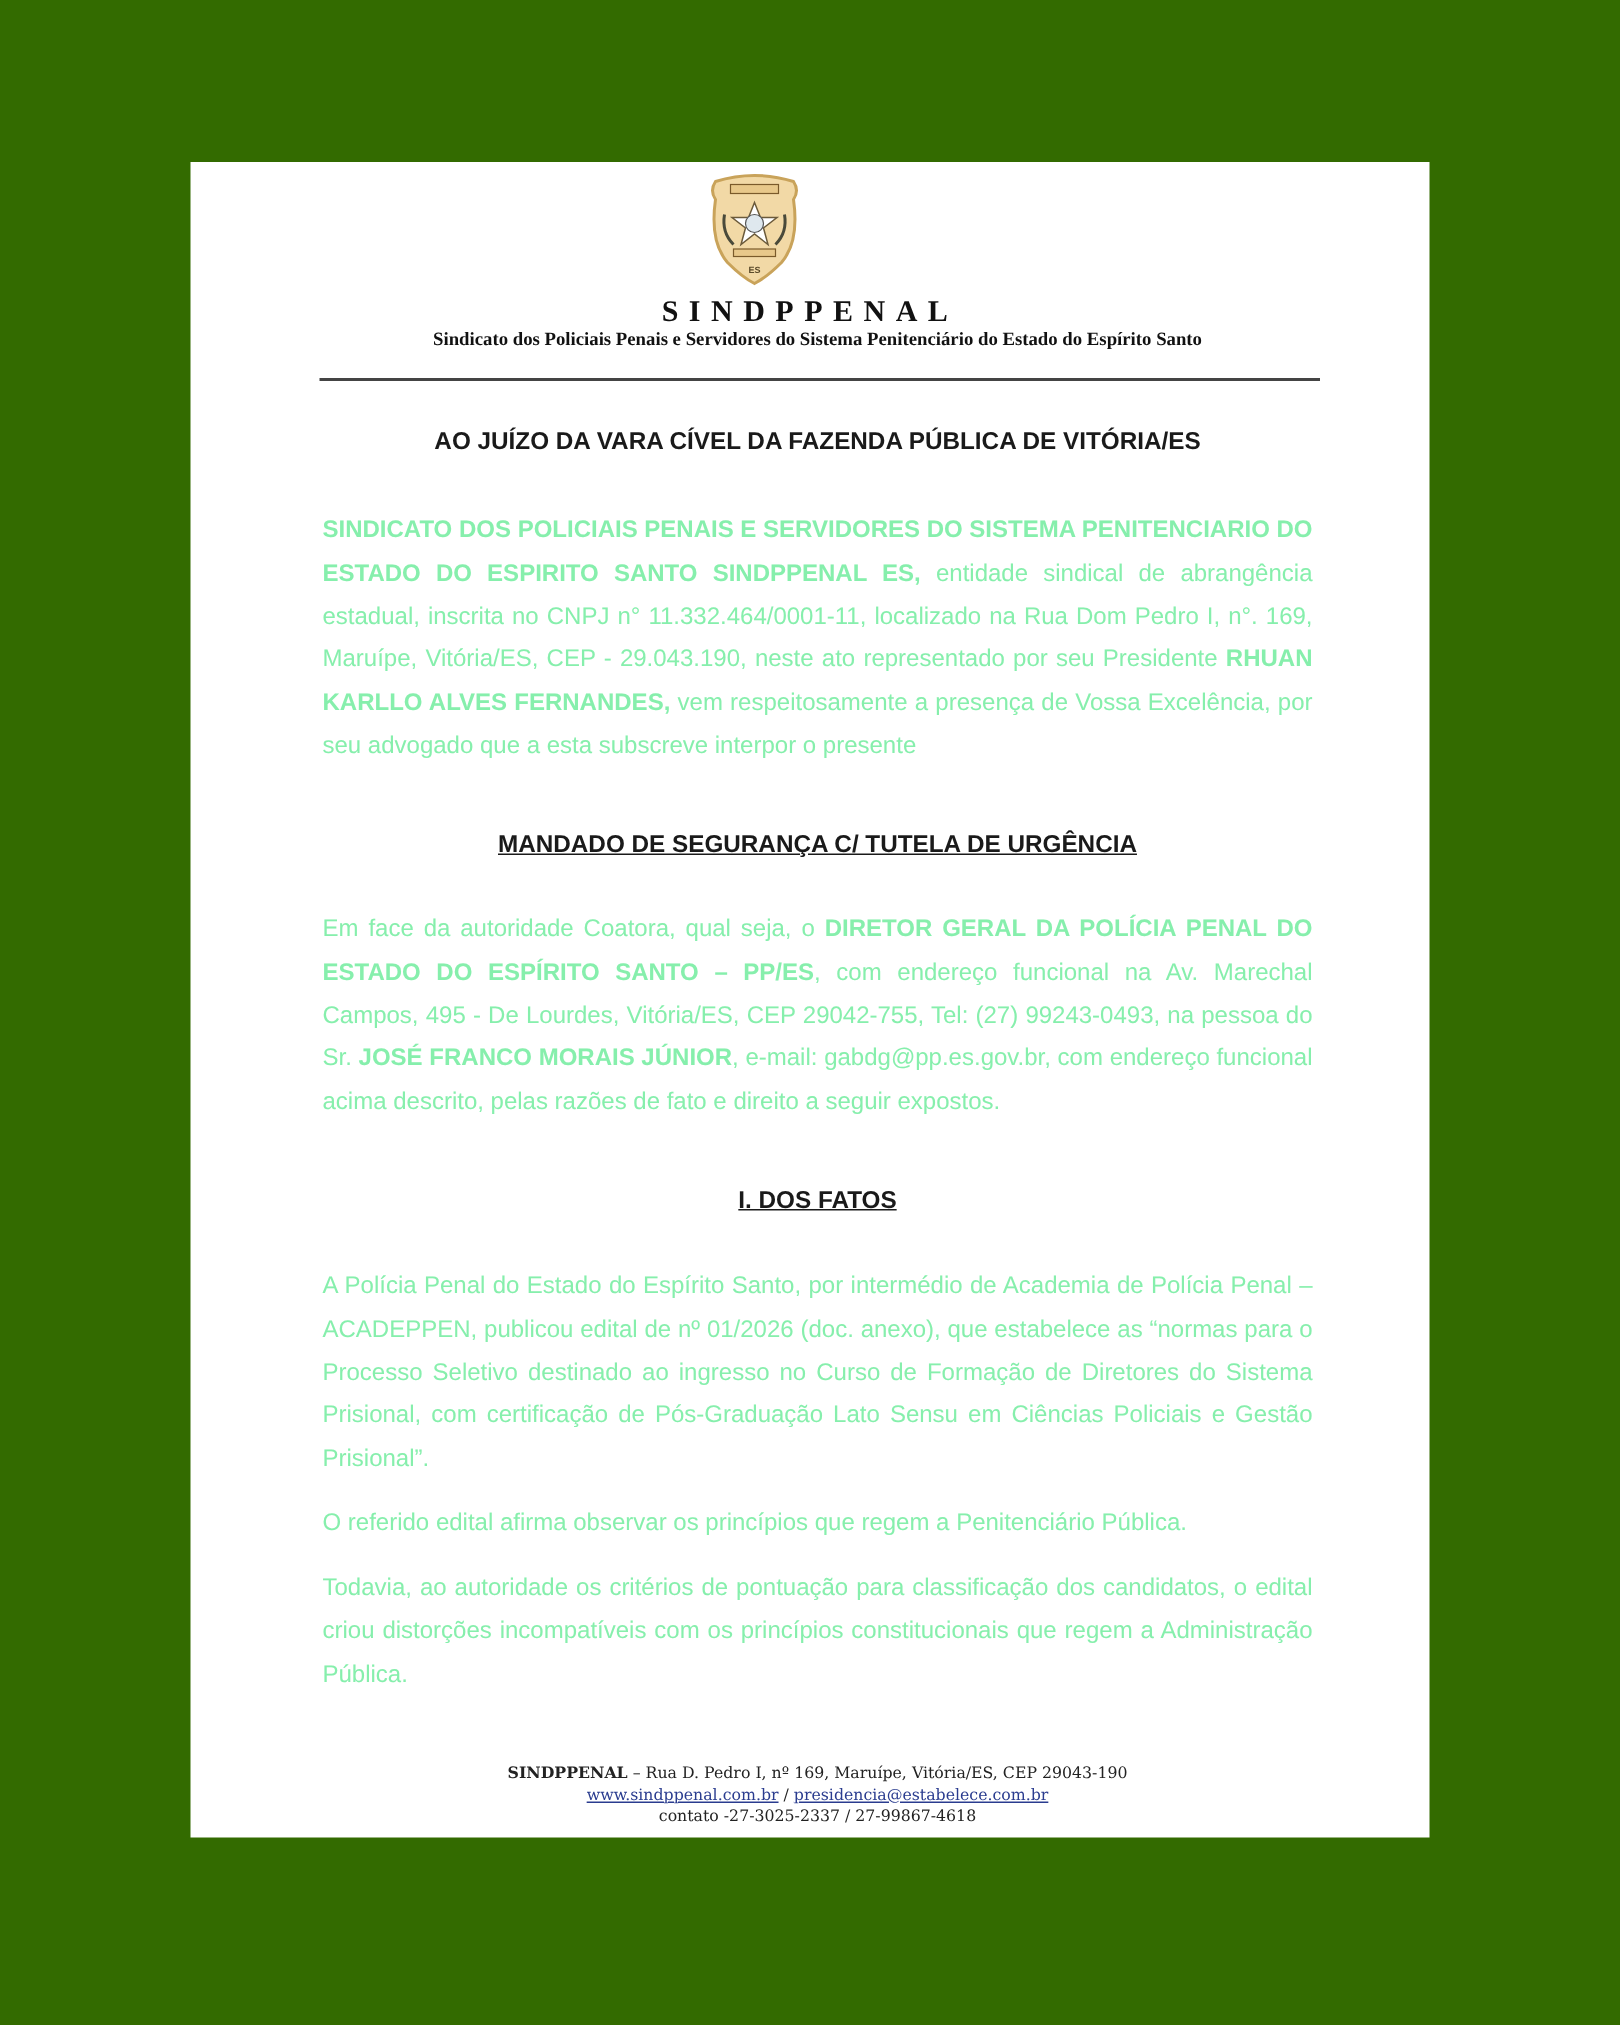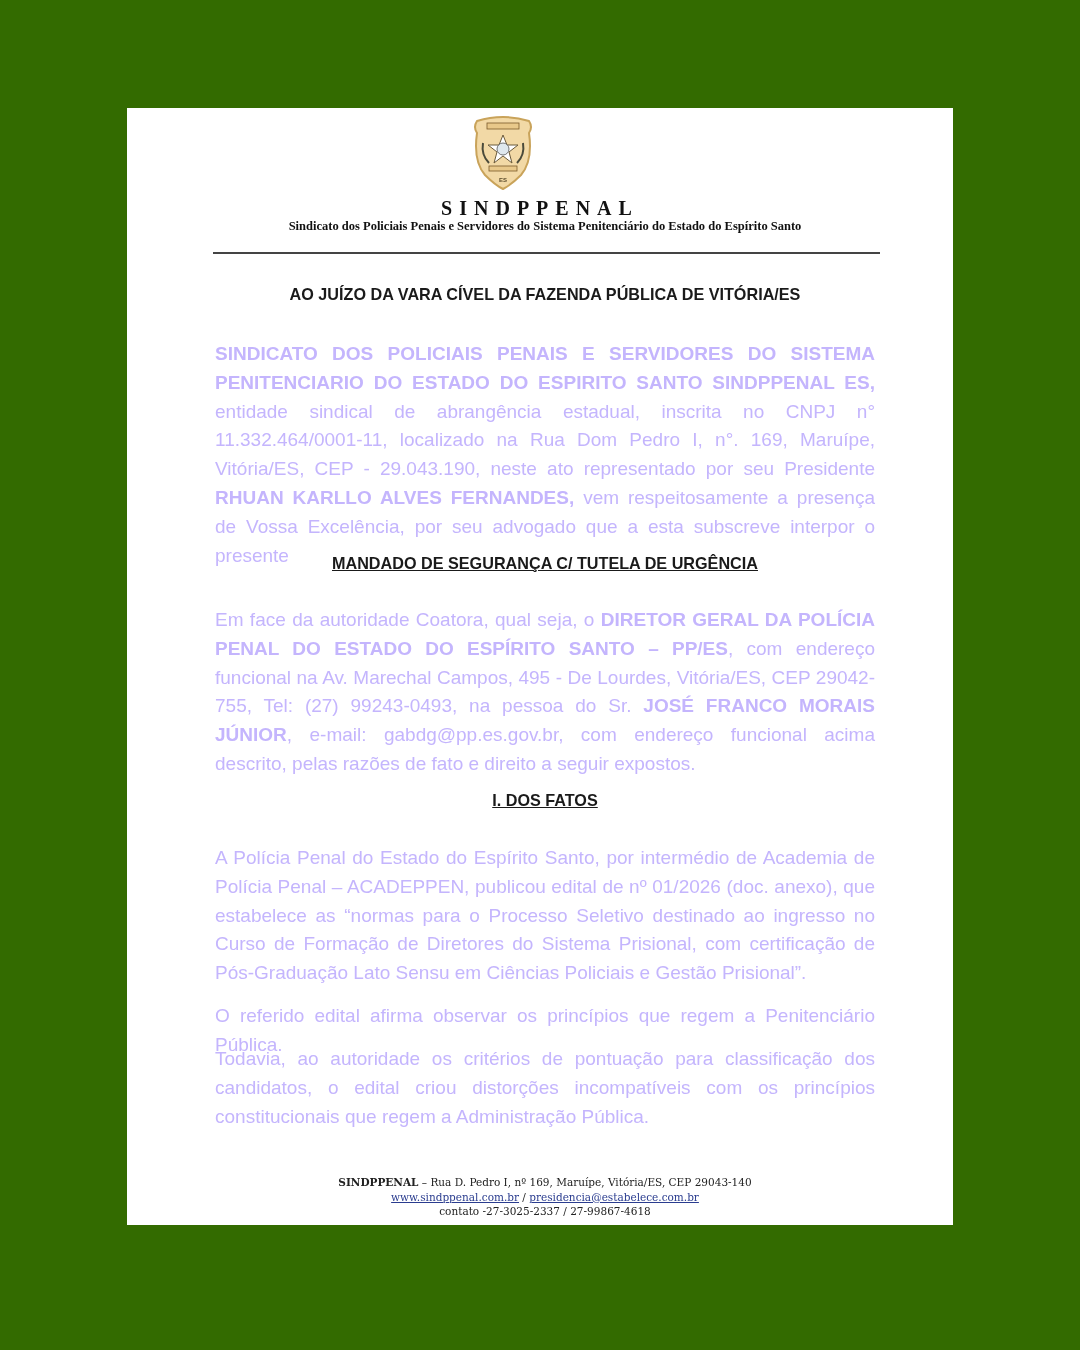--- a/index.html
+++ b/index.html
@@ -41,23 +41,23 @@
       color: #111;
     }
     .rule {
       position: absolute;
       left: 213px; width: 667px; top: 252px;
       height: 0; border-top: 2px solid #444;
     }
     .text {
       position: absolute;
       left: 215px; width: 660px;
-      font-size: 19px;
+      font-size: 16px;
       line-height: 28.8px;
-      color: #c4b5fd;
+      color: #86efac;
       text-align: justify;
     }
     .center-title {
       position: absolute;
       left: 0; width: 1090px;
       text-align: center;
       font-weight: bold;
       font-size: 16.2px;
       color: #1a1a1a;
     }
@@ -108,16 +108,16 @@
   <span>Em face da autoridade Coatora, qual seja, o </span><b>DIRETOR GERAL DA POLÍCIA PENAL DO ESTADO DO ESPÍRITO SANTO – PP/ES</b><span>, com endereço funcional na Av. Marechal Campos, 495 - De Lourdes, Vitória/ES, CEP 29042-755, Tel: (27) 99243-0493, na pessoa do Sr. </span><b>JOSÉ FRANCO MORAIS JÚNIOR</b><span>, e-mail: gabdg@pp.es.gov.br, com endereço funcional acima descrito, pelas razões de fato e direito a seguir expostos.</span>
 </div>
 
 <div class="center-title u" style="top:791px;">I. DOS FATOS</div>
 
 <div class="text" style="top:844px;">A Polícia Penal do Estado do Espírito Santo, por intermédio de Academia de Polícia Penal – ACADEPPEN, publicou edital de nº 01/2026 (doc. anexo), que estabelece as “normas para o Processo Seletivo destinado ao ingresso no Curso de Formação de Diretores do Sistema Prisional, com certificação de Pós-Graduação Lato Sensu em Ciências Policiais e Gestão Prisional”.</div>
 <div class="text" style="top:1002px;">O referido edital afirma observar os princípios que regem a Penitenciário Pública.</div>
 <div class="text" style="top:1045px;">Todavia, ao autoridade os critérios de pontuação para classificação dos candidatos, o edital criou distorções incompatíveis com os princípios constitucionais que regem a Administração Pública.</div>
 
 <div class="footer">
-  <div><b>SINDPPENAL</b><span> – Rua D. Pedro I, nº 169, Maruípe, Vitória/ES, CEP 29043-140</span></div>
+  <div><b>SINDPPENAL</b><span> – Rua D. Pedro I, nº 169, Maruípe, Vitória/ES, CEP 29043-190</span></div>
   <div><a>www.sindppenal.com.br</a><span> / </span><a>presidencia@estabelece.com.br</a></div>
   <div>contato -27-3025-2337 / 27-99867-4618</div>
 </div>
 
 </body></html>

